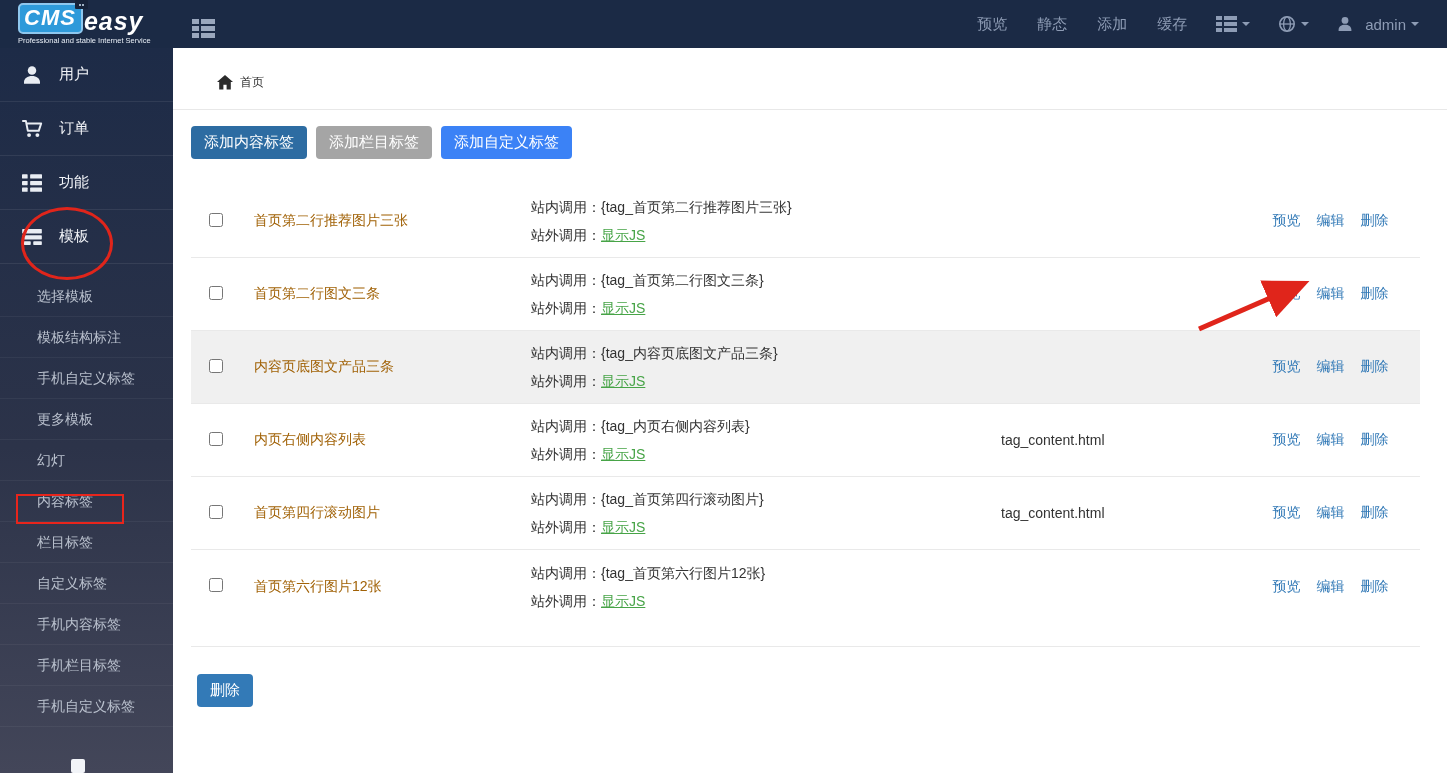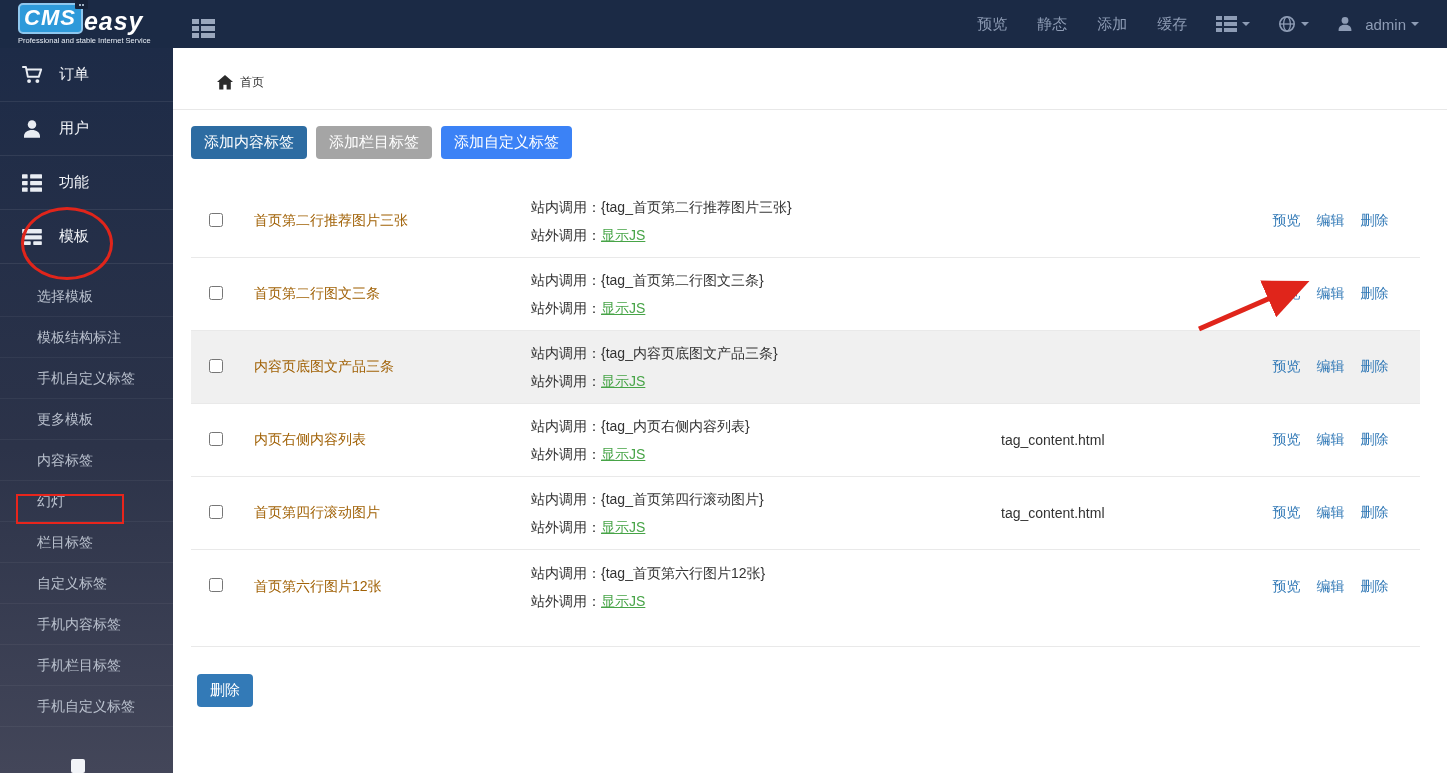--- a/index.html
+++ b/index.html
@@ -188,36 +188,36 @@
       </span>
       <span class="admin-label">admin</span>
       <span class="caret"></span>
     </span>
   </div>
 </div>
 
 <div class="sidebar">
   <div class="side-item">
     <span class="s-icon">
+      <svg width="20" height="20" viewBox="0 0 16 16" fill="#e9edf3">
+        <circle cx="8" cy="4.4" r="3.4"></circle>
+        <path d="M8 8.8c-3.6 0-6.4 1.9-6.4 5v1.2h12.8v-1.2c0-3.1-2.8-5-6.4-5z"></path>
+      </svg>
+    </span>
+    <span class="s-label">用户</span>
+  </div>
+  <div class="side-item">
+    <span class="s-icon">
       <svg width="22" height="20" viewBox="0 0 18 16" fill="none" stroke="#e9edf3" stroke-width="1.6">
         <path d="M1 1.5h3l1.6 8h8.9l2-6H5" fill="none" stroke-linejoin="round"></path>
         <circle cx="6.6" cy="13" r="1.6" fill="#e9edf3" stroke="none"></circle>
         <circle cx="13.4" cy="13" r="1.6" fill="#e9edf3" stroke="none"></circle>
       </svg>
     </span>
     <span class="s-label">订单</span>
-  </div>
-  <div class="side-item">
-    <span class="s-icon">
-      <svg width="20" height="20" viewBox="0 0 16 16" fill="#e9edf3">
-        <circle cx="8" cy="4.4" r="3.4"></circle>
-        <path d="M8 8.8c-3.6 0-6.4 1.9-6.4 5v1.2h12.8v-1.2c0-3.1-2.8-5-6.4-5z"></path>
-      </svg>
-    </span>
-    <span class="s-label">用户</span>
   </div>
   <div class="side-item">
     <span class="s-icon">
       <svg width="20" height="18" viewBox="0 0 16 14" fill="#e9edf3">
         <rect x="0" y="0" width="4.5" height="3.4" rx="0.5"></rect>
           <rect x="6.5" y="0" width="9.5" height="3.4" rx="0.5"></rect>
         <rect x="0" y="5.3" width="4.5" height="3.4" rx="0.5"></rect>
           <rect x="6.5" y="5.3" width="9.5" height="3.4" rx="0.5"></rect>
         <rect x="0" y="10.6" width="4.5" height="3.4" rx="0.5"></rect>
           <rect x="6.5" y="10.6" width="9.5" height="3.4" rx="0.5"></rect>
@@ -235,22 +235,22 @@
       </svg>
     </span>
     <span class="s-label">模板</span>
   </div>
 
   <div class="side-sub">
     <div class="side-sub-item">选择模板</div>
     <div class="side-sub-item">模板结构标注</div>
     <div class="side-sub-item">手机自定义标签</div>
     <div class="side-sub-item">更多模板</div>
+    <div class="side-sub-item">幻灯</div>
     <div class="side-sub-item">内容标签</div>
-    <div class="side-sub-item">幻灯</div>
     <div class="side-sub-item">栏目标签</div>
     <div class="side-sub-item">自定义标签</div>
     <div class="side-sub-item">手机内容标签</div>
     <div class="side-sub-item">手机栏目标签</div>
     <div class="side-sub-item">手机自定义标签</div>
   </div>
   <div class="partial-icon"></div>
 </div>
 
 <div class="main">

